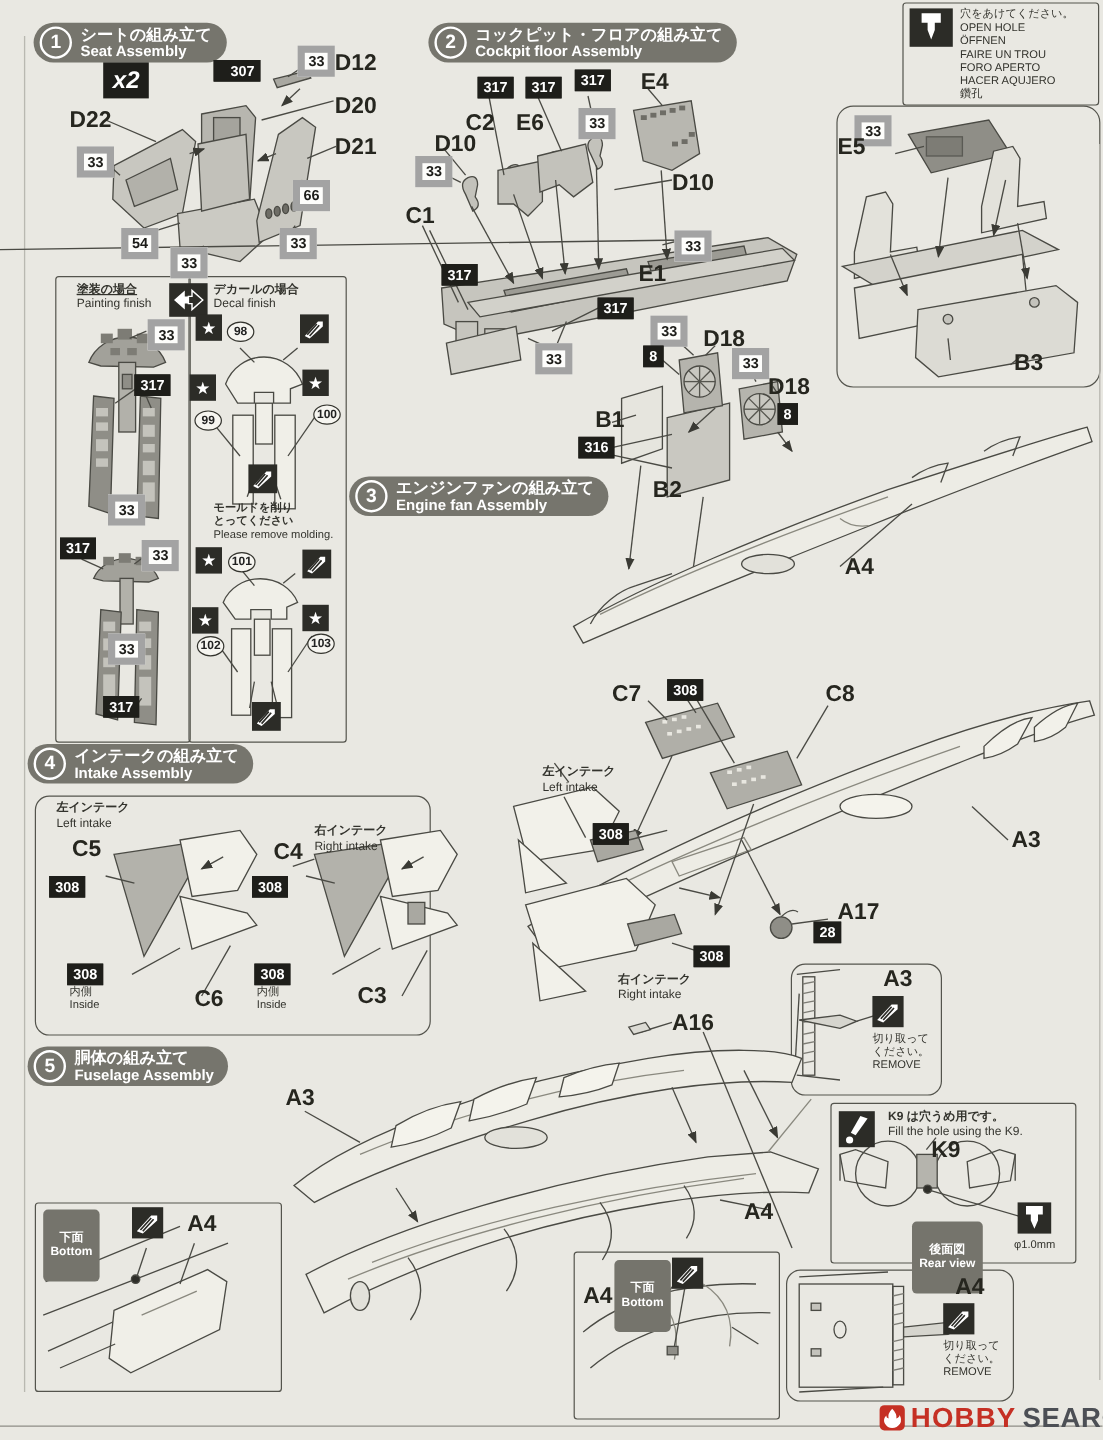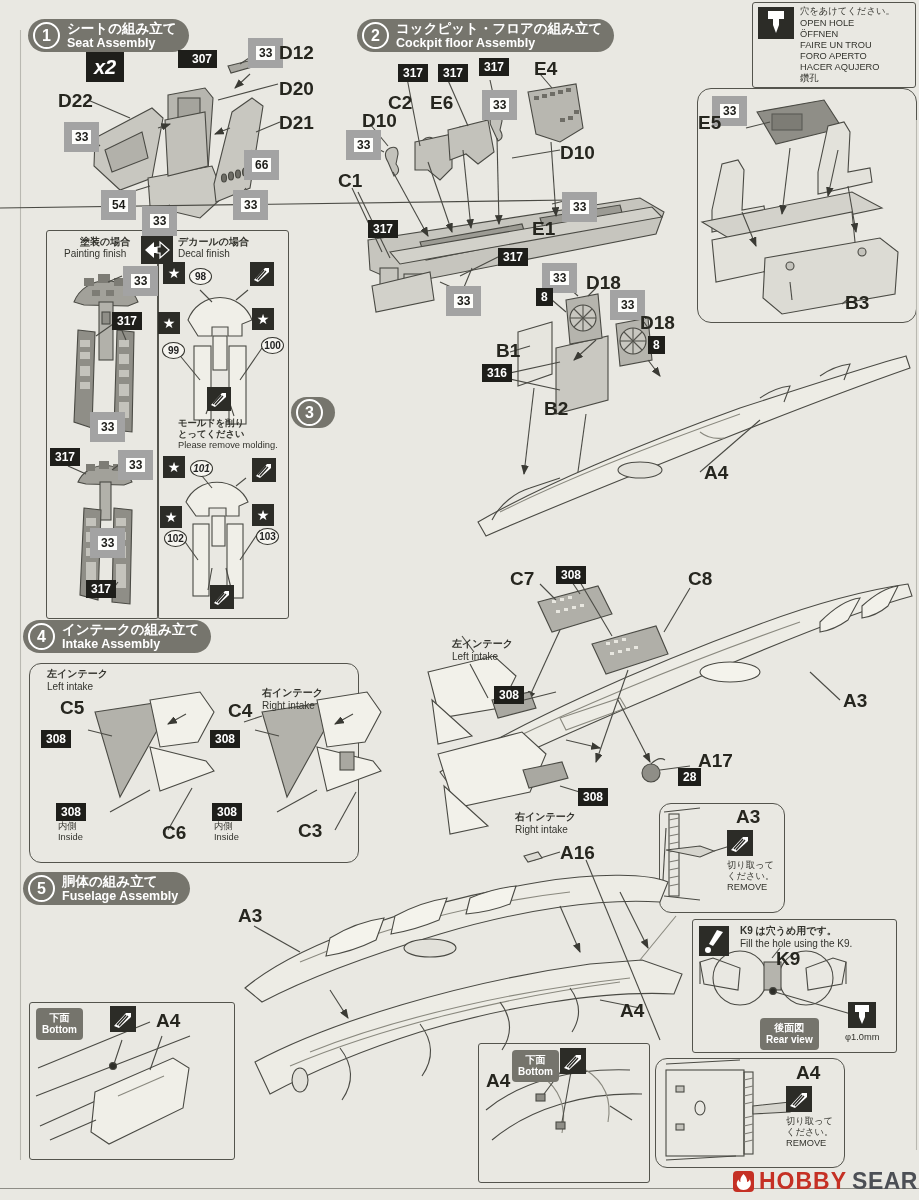--- a/index.html
+++ b/index.html
@@ -10,32 +10,32 @@
   .hdr{position:absolute;background:#76756d;border-radius:17px;color:#fff;
        display:flex;align-items:center;gap:7px;padding:2px 12px 2px 5px;z-index:2;}
   .hdr .circ{width:23px;height:23px;border:2.6px solid #fff;border-radius:50%;
        font-weight:bold;font-size:16px;text-align:center;line-height:23px;flex:0 0 auto;}
   .hdr .tt{display:flex;flex-direction:column;line-height:1.12;}
   .hdr .jp{font-weight:bold;font-size:13.5px;white-space:nowrap;}
   .hdr .en{font-weight:bold;font-size:12.5px;white-space:nowrap;}
   
   .pl{position:absolute;font-weight:bold;font-size:19px;color:#26261f;z-index:2;white-space:nowrap;}
   
-  .bw{position:absolute;background:#fdfdfb;border:8px solid #a3a3a3;color:#1c1c18;
+  .bw{position:absolute;background:#fdfdfb;border:6px solid #a3a3a3;color:#1c1c18;
       font-weight:bold;font-size:12px;line-height:14px;padding:0 3px;z-index:2;}
   .bk{position:absolute;background:#1e1e1a;border:2px solid #1e1e1a;color:#fff;
       font-weight:bold;font-size:12px;line-height:14px;padding:0 3px;z-index:2;}
   .x2{position:absolute;background:#1e1e1a;color:#fff;font-weight:bold;font-style:italic;
       font-size:20px;line-height:30px;padding:0 8px;z-index:2;}
   .cn{position:absolute;width:21px;height:15px;background:#f6f5f0;border:1.6px solid #33332d;
       border-radius:50%;font-size:10px;font-weight:bold;color:#222;text-align:center;line-height:15px;z-index:2;}
   .star{position:absolute;width:22px;height:22px;background:#2c2c27;color:#fff;
       font-size:14px;text-align:center;line-height:22px;z-index:2;}
   .icon{position:absolute;z-index:2;}
-  .gbadge{position:absolute;background:#75746c;color:#fff;border-radius:4px;padding:4px 6px;
+  .gbadge{position:absolute;background:#75746c;color:#fff;border-radius:4px;padding:18px 6px;
       font-weight:bold;font-size:10px;line-height:1.2;text-align:center;z-index:2;white-space:nowrap;}
   .box{position:absolute;border:1.6px solid #54544d;border-radius:10px;z-index:0;}
   .box.sq{border-radius:3px;}
   .txt{position:absolute;color:#33332d;font-size:10px;line-height:1.25;z-index:2;white-space:nowrap;}
   .txt.b{font-weight:bold;}
   .txt.t9{font-size:9.3px;}
   .wm{position:absolute;left:733px;top:1168px;display:flex;align-items:center;gap:5px;z-index:3;}
   .wm .hobby{font-weight:bold;font-size:23px;color:#c53024;letter-spacing:1px;}
   .wm .search{font-weight:bold;font-size:23px;color:#4c4f55;letter-spacing:0.5px;}
 </style>
@@ -463,20 +463,24 @@
 </div>
 <div class="hdr" style="left:357px;top:19px;">
   <span class="circ">2</span>
   <span class="tt">
       <span class="jp">コックピット・フロアの組み立て</span>
   <span class="en">Cockpit floor Assembly</span>
     </span>
 </div>
 <div class="hdr" style="left:291px;top:397px;">
   <span class="circ">3</span>
+  <span class="tt">
+      <span class="jp">エンジンファンの組み立て</span>
+  <span class="en">Engine fan Assembly</span>
+    </span>
 </div>
 <div class="hdr" style="left:23px;top:620px;">
   <span class="circ">4</span>
   <span class="tt">
       <span class="jp">インテークの組み立て</span>
   <span class="en">Intake Assembly</span>
     </span>
 </div>
 <div class="hdr" style="left:23px;top:872px;">
   <span class="circ">5</span>
@@ -551,21 +555,21 @@
 <div class="txt" style="left:452px;top:651px;">Left intake</div>
 <div class="bk" style="left:494px;top:686px;">308</div>
 <div class="pl" style="left:843px;top:690px;">A3</div>
 <div class="pl" style="left:698px;top:750px;">A17</div>
 <div class="bk" style="left:678px;top:768px;">28</div>
 <div class="bk" style="left:578px;top:788px;">308</div>
 <div class="txt b" style="left:515px;top:811px;">右インテーク</div>
 <div class="txt" style="left:515px;top:824px;">Right intake</div>
 <div class="pl" style="left:560px;top:842px;">A16</div>
 
-<div class="txt b" style="left:80px;top:236px;">塗装の場合</div>
+<div class="txt b" style="left:64px;top:236px;text-decoration:underline;">塗装の場合</div>
 <div class="txt" style="left:64px;top:248px;">Painting finish</div>
 <div class="icon" style="left:141px;top:236px;width:32px;height:28px;background:#2c2c27;">
   <svg width="32" height="28">
       <path d="M4,14 L13,6 V11 H16 V17 H13 V22 Z" fill="#fff"></path>
       <path d="M28,14 L19,6 V11 H16 V17 H19 V22 Z" fill="none" stroke="#fff" stroke-width="1.2"></path>
     </svg>
 </div>
 <div class="txt b" style="left:178px;top:236px;">デカールの場合</div>
 <div class="txt" style="left:178px;top:248px;">Decal finish</div>
 
@@ -592,21 +596,21 @@
 <div class="icon" style="left:207px;top:387px;width:24px;height:24px;background:#2c2c27;">
   <svg width="24" height="24">
       <path d="M4,18 L15,6 L19,6 L19,10 L8,20 Z" fill="#fff"></path>
       <path d="M6,17 l8,-9 M8,18 l8,-9" stroke="#2c2c27" stroke-width="1.4"></path>
     </svg>
 </div>
 <div class="txt b t9" style="left:178px;top:418px;">モールドを削り</div>
 <div class="txt b t9" style="left:178px;top:429px;">とってください</div>
 <div class="txt t9" style="left:178px;top:440px;">Please remove molding.</div>
 <div class="star" style="left:163px;top:456px;">★</div>
-<div class="cn" style="left:190px;top:460px;font-style:italic;">101</div>
+<div class="cn" style="left:190px;top:460px;">101</div>
 <div class="icon" style="left:252px;top:458px;width:24px;height:24px;background:#2c2c27;">
   <svg width="24" height="24">
       <path d="M4,18 L15,6 L19,6 L19,10 L8,20 Z" fill="#fff"></path>
       <path d="M6,17 l8,-9 M8,18 l8,-9" stroke="#2c2c27" stroke-width="1.4"></path>
     </svg>
 </div>
 <div class="star" style="left:160px;top:506px;">★</div>
 <div class="star" style="left:252px;top:504px;">★</div>
 <div class="cn" style="left:164px;top:530px;">102</div>
 <div class="cn" style="left:256px;top:528px;">103</div>

